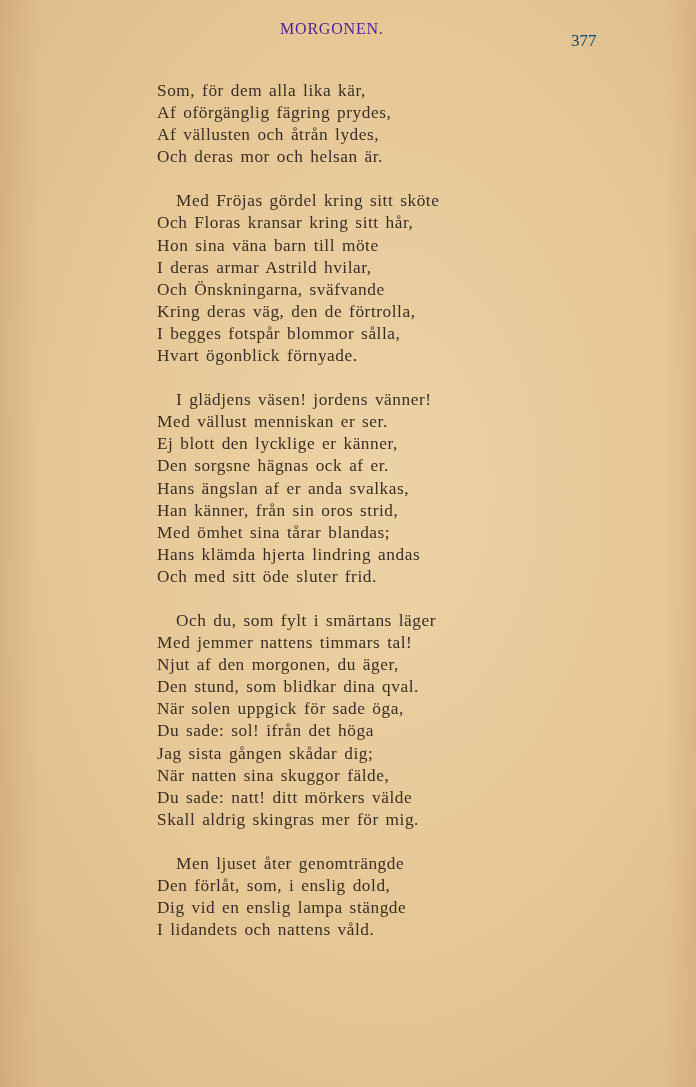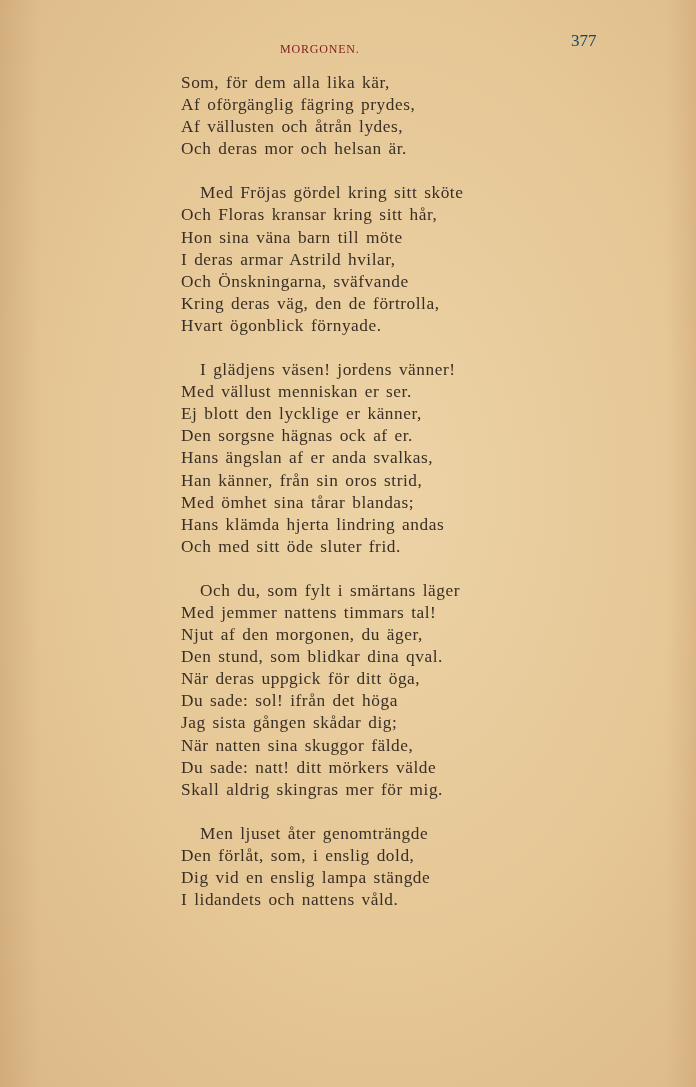--- a/index.html
+++ b/index.html
@@ -24,39 +24,38 @@
     }
     .page-edge-right {
       position: absolute;
       right: 0; top: 0; bottom: 0;
       width: 30px;
       background: linear-gradient(to left, rgba(200,155,105,0.35), rgba(200,155,105,0));
       pointer-events: none;
     }
     .running-head {
       position: absolute;
-      top: 42px;
+      top: 20px;
       left: 280px;
-      font-size: 12px;
+      font-size: 16px;
       letter-spacing: 0.8px;
-      color: #7f1d1d;
+      color: #4c1d95;
     }
     .page-number {
       position: absolute;
       top: 31px;
       left: 571px;
       font-size: 17px;
       color: #0c4a6e;
     }
     .poem {
       position: absolute;
-      top: 72px;
+      top: 80px;
       left: 157px;
       width: 420px;
-      margin-left: 24px;
     }
     .stanza {
       margin: 0 0 22px 0;
     }
     .line {
       display: block;
       font-size: 17.3px;
       line-height: 22.1px;
       white-space: nowrap;
       letter-spacing: 0.55px;
@@ -84,41 +83,42 @@
     <span class="line">Och deras mor och helsan är.</span>
   </div>
 
   <div class="stanza">
     <span class="line indent">Med Fröjas gördel kring sitt sköte</span>
     <span class="line">Och Floras kransar kring sitt hår,</span>
     <span class="line">Hon sina väna barn till möte</span>
     <span class="line">I deras armar Astrild hvilar,</span>
     <span class="line">Och Önskningarna, sväfvande</span>
     <span class="line">Kring deras väg, den de förtrolla,</span>
+    <span class="line">I begges fotspår blommor sålla,</span>
     <span class="line">Hvart ögonblick förnyade.</span>
   </div>
 
   <div class="stanza">
     <span class="line indent">I glädjens väsen! jordens vänner!</span>
     <span class="line">Med vällust menniskan er ser.</span>
     <span class="line">Ej blott den lycklige er känner,</span>
     <span class="line">Den sorgsne hägnas ock af er.</span>
     <span class="line">Hans ängslan af er anda svalkas,</span>
     <span class="line">Han känner, från sin oros strid,</span>
     <span class="line">Med ömhet sina tårar blandas;</span>
     <span class="line">Hans klämda hjerta lindring andas</span>
     <span class="line">Och med sitt öde sluter frid.</span>
   </div>
 
   <div class="stanza">
     <span class="line indent">Och du, som fylt i smärtans läger</span>
     <span class="line">Med jemmer nattens timmars tal!</span>
     <span class="line">Njut af den morgonen, du äger,</span>
     <span class="line">Den stund, som blidkar dina qval.</span>
-    <span class="line">När deras uppgick för ditt öga,</span>
+    <span class="line">När solen uppgick för sade öga,</span>
     <span class="line">Du sade: sol! ifrån det höga</span>
     <span class="line">Jag sista gången skådar dig;</span>
     <span class="line">När natten sina skuggor fälde,</span>
     <span class="line">Du sade: natt! ditt mörkers välde</span>
     <span class="line">Skall aldrig skingras mer för mig.</span>
   </div>
 
   <div class="stanza">
     <span class="line indent">Men ljuset åter genomträngde</span>
     <span class="line">Den förlåt, som, i enslig dold,</span>

